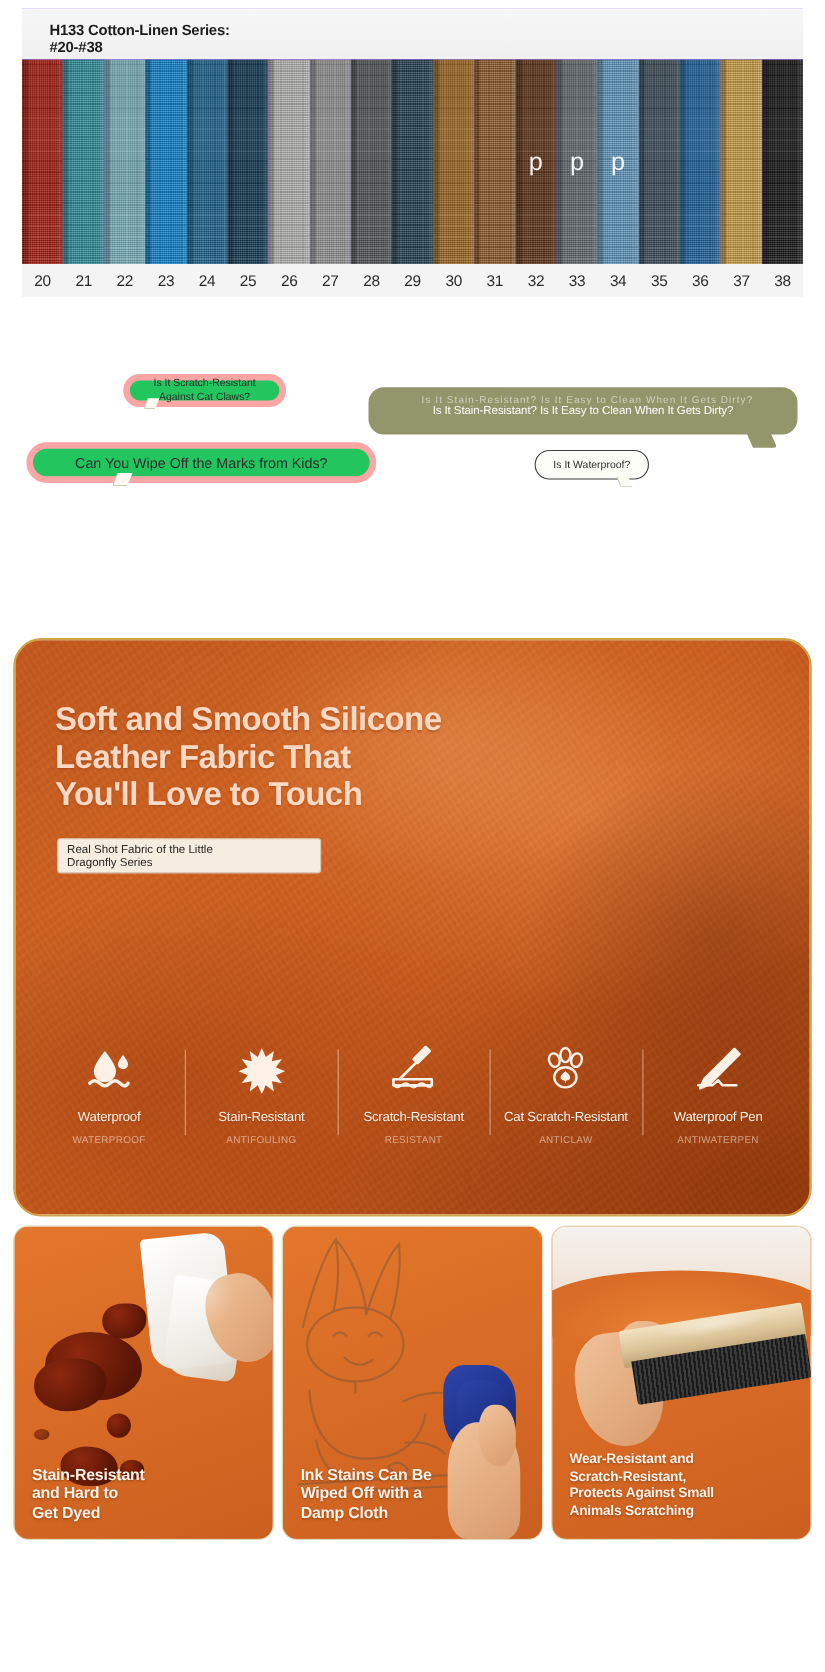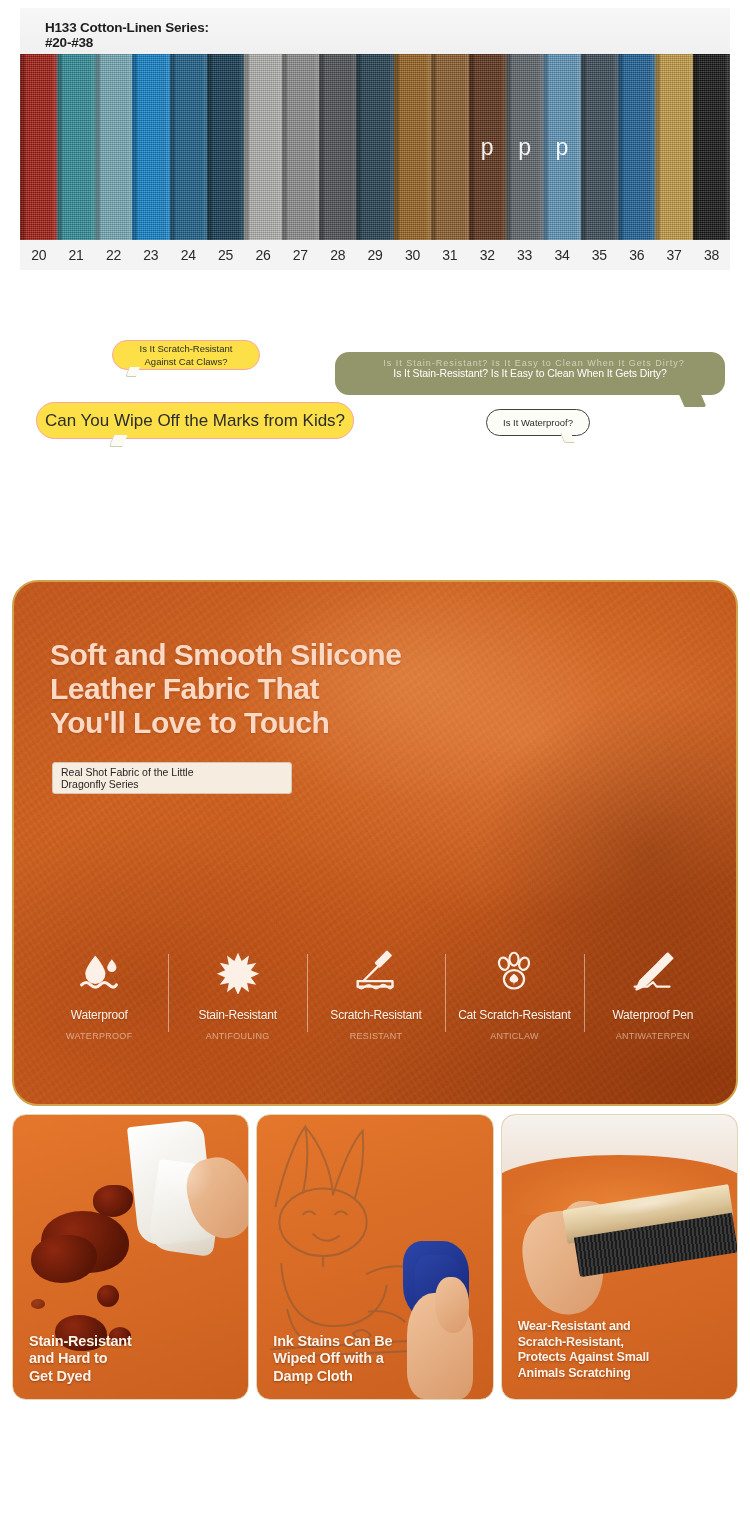--- a/index.html
+++ b/index.html
@@ -50,38 +50,38 @@
   }
   .swatch-nums span {
     flex: 1 1 0; text-align: center; font-size: 14px; color: #2a2a2a;
     letter-spacing: -0.3px;
   }
 
   
   .bubbles { position: absolute; left: 0; top: 330; width: 750px; height: 140px; }
 
   .bub {
-    position: absolute; background: #fde047; border: 1px solid #fca5a5;
+    position: absolute; background: #22c55e; border: 6px solid #fca5a5;
     border-radius: 22px; color: #2c2c2c; display: flex; align-items: center;
     justify-content: center; text-align: center; line-height: 13px;
   }
   .bub .tail {
     position: absolute; bottom: -9px; left: 22px; width: 14px; height: 12px;
     background: #fbfbf3; border-left: 1px solid #cfcdb6; border-bottom: 1px solid #cfcdb6;
     transform: skewX(-22deg); border-bottom-left-radius: 3px;
   }
 
   #bub-cat {
     left: 112px; top: 340px; width: 148px; height: 30px; font-size: 9.5px;
     padding: 0 6px; white-space: pre-line; border-radius: 16px;
   }
   #bub-cat .tail { left: 14px; bottom: -8px; height: 10px; width: 11px; }
 
   #bub-kids {
-    left: 36px; top: 402px; width: 318px; height: 37px; font-size: 17px;
+    left: 24px; top: 402px; width: 318px; height: 37px; font-size: 13px;
     border-radius: 20px;
   }
   #bub-kids .tail { left: 74px; bottom: -9px; }
 
   #bub-stain {
     left: 335px; top: 352px; width: 390px; height: 43px;
     background: #93966a; border: none; border-radius: 14px;
     color: #ffffff; font-size: 10.5px; letter-spacing: -0.1px;
   }
   #bub-stain .tail {

